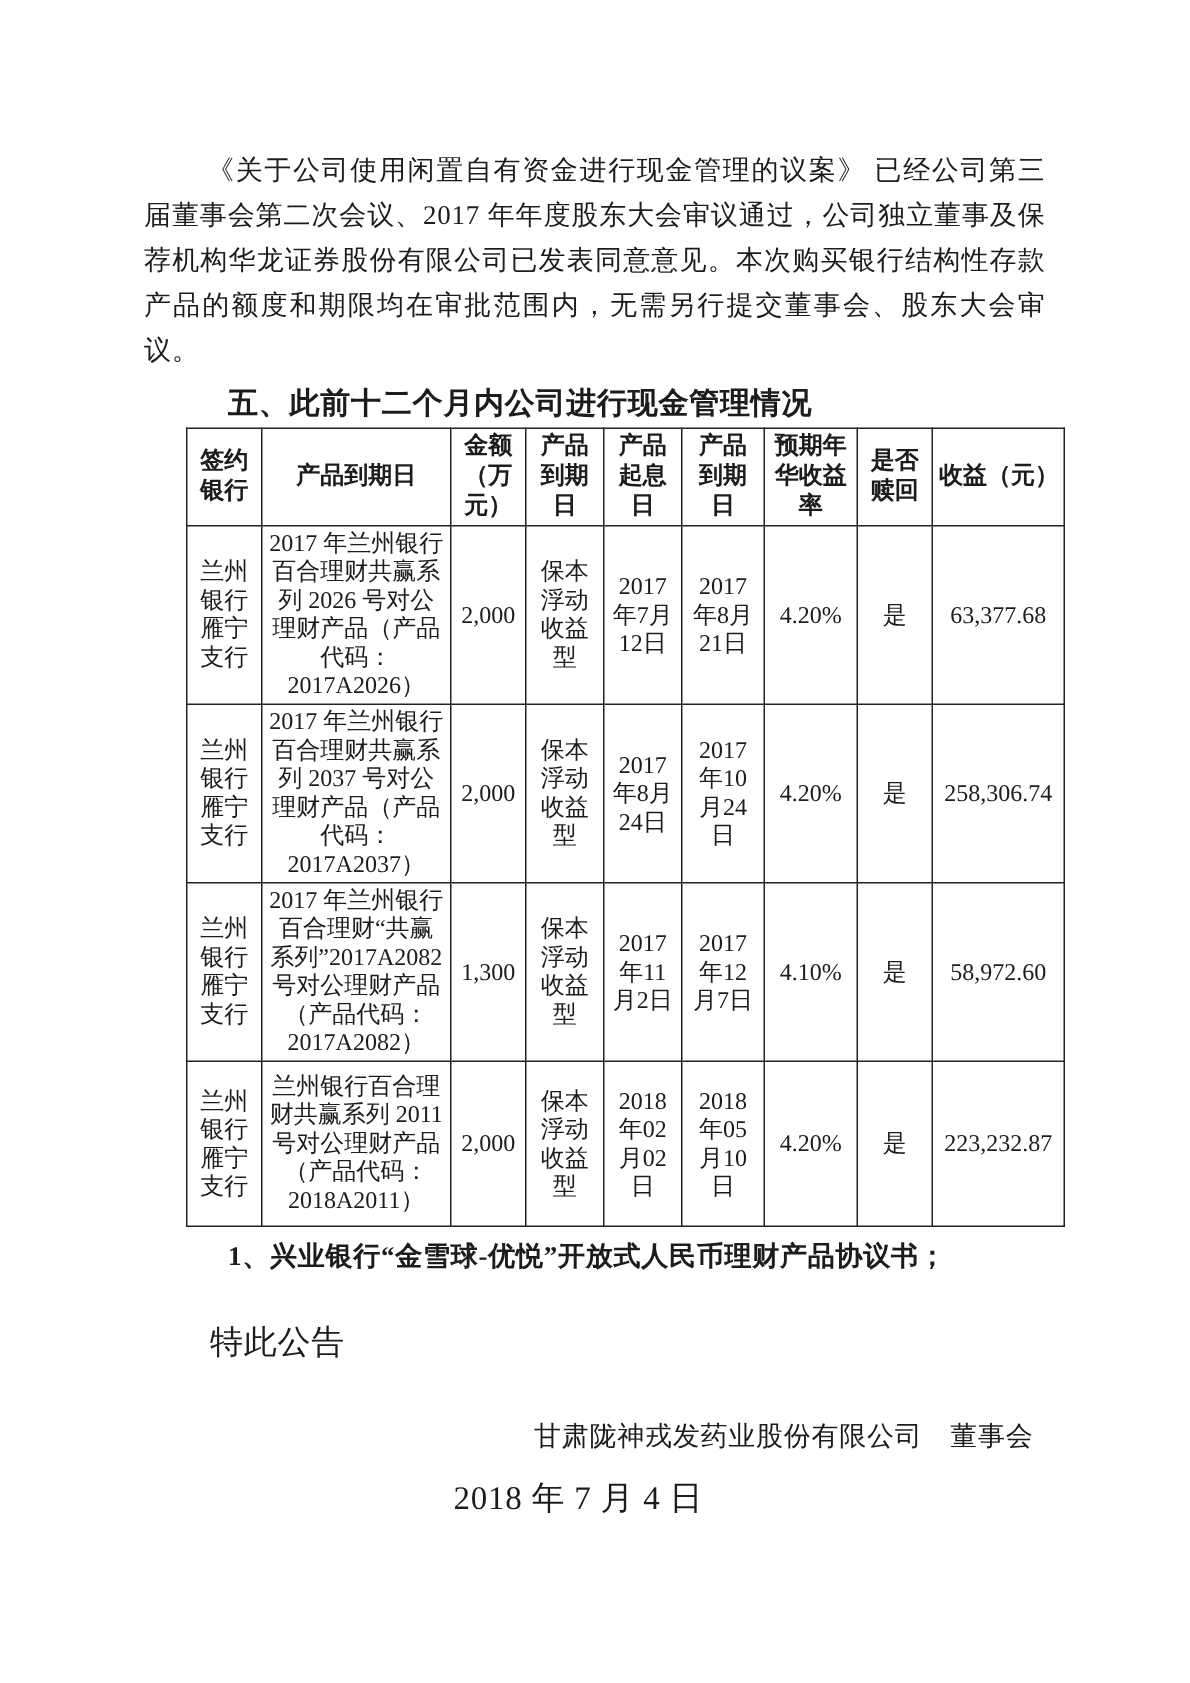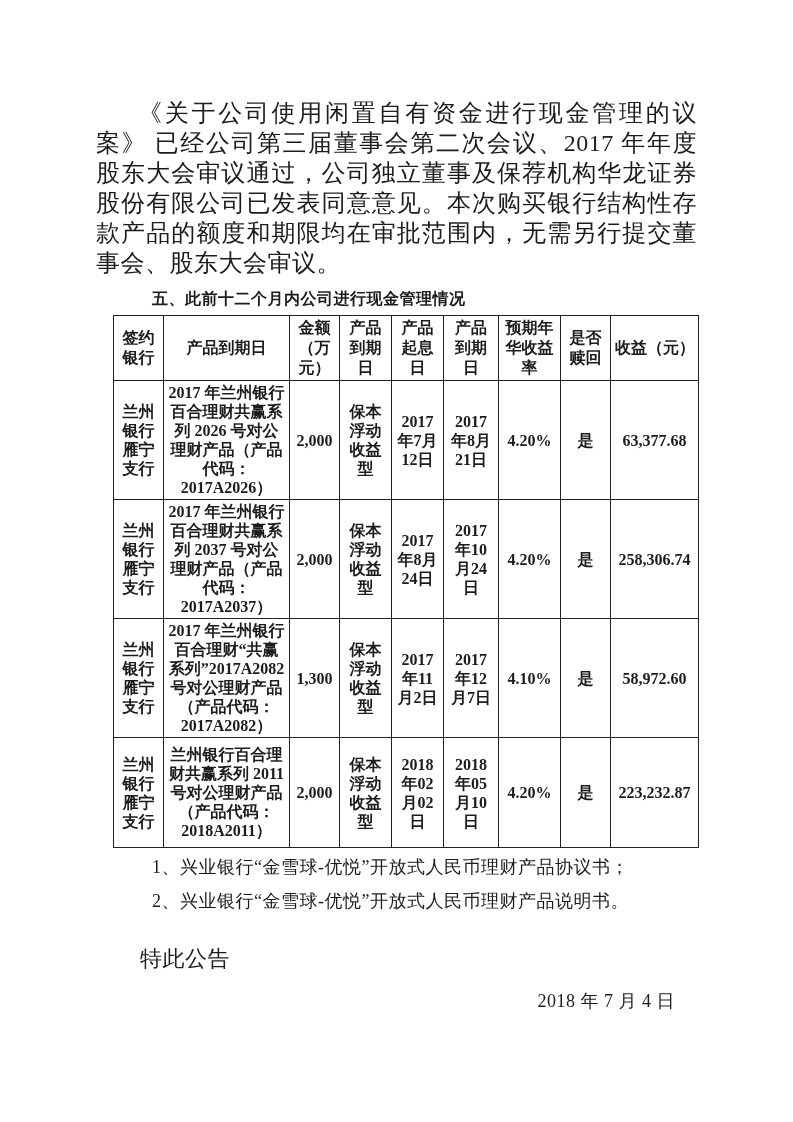--- a/index.html
+++ b/index.html
@@ -8,87 +8,87 @@
     width:793px; height:1122px;
     box-sizing:border-box;
     background:#ffffff;
     color:#1c1c1c;
     font-family:"Liberation Serif","DejaVu Serif",serif;
     padding:98px 96px 0 96px;
     overflow:hidden;
   }
   .intro {
     margin:0;
-    font-size:24px;
+    font-size:18px;
     line-height:30px;
     text-align:justify;
     text-indent:42px;
     letter-spacing:0.5px;
   }
   .sec {
     margin:8px 0 0 0;
-    font-size:16px;
+    font-size:20px;
     font-weight:bold;
     line-height:26px;
     text-indent:56px;
     letter-spacing:0.5px;
   }
   .sec6 { margin-top:7px; text-indent:48px; }
   table.mgmt {
     border-collapse:collapse;
     table-layout:fixed;
     width:585px;
-    margin:3px 0 0 17px;
+    margin:3px 0 0 28px;
     border-radius:10px;
   }
   table.mgmt th, table.mgmt td {
     border:1px solid #222222;
     text-align:center;
     vertical-align:middle;
     font-size:16px;
     line-height:19px;
     padding:2px 4px;
     overflow:hidden;
     word-break:normal;
-    font-weight:bold;
   }
   table.mgmt th { font-weight:bold; line-height:20px; }
   table.mgmt th.nowrap { white-space:nowrap; }
   table.mgmt thead tr { height:64px; }
   table.mgmt tbody tr:nth-child(1) { height:110px; }
   table.mgmt tbody tr:nth-child(2) { height:110px; }
   table.mgmt tbody tr:nth-child(3) { height:118px; }
   table.mgmt tbody tr:nth-child(4) { height:110px; }
   .item {
     margin:4px 0 0 0;
     font-size:18px;
     line-height:30px;
     text-indent:56px;
     letter-spacing:0.5px;
+    font-weight:bold;
   }
   .closing {
     margin:28px 0 0 0;
     font-size:22px;
     line-height:30px;
     text-indent:44px;
     letter-spacing:0.5px;
   }
   .sig-company {
     margin:32px 0 0 0;
     font-size:18px;
     line-height:30px;
     text-align:right;
     padding-right:8px;
     letter-spacing:0.5px;
   }
   .sig-date {
     margin:12px 0 0 0;
-    font-size:18px;
+    font-size:22px;
     line-height:30px;
-    text-align:right;
+    text-align:center;
     padding-right:22px;
     letter-spacing:0.5px;
   }
 </style>
 </head>
 <body>
 
 <div class="page">
 
   <p class="intro">《关于公司使用闲置自有资金进行现金管理的议案》 已经公司第三届董事会第二次会议、2017 年年度股东大会审议通过，公司独立董事及保荐机构华龙证券股份有限公司已发表同意意见。本次购买银行结构性存款产品的额度和期限均在审批范围内，无需另行提交董事会、股东大会审议。</p>
@@ -163,19 +163,19 @@
         <td>2018年05月10日</td>
         <td>4.20%</td>
         <td>是</td>
         <td>223,232.87</td>
       </tr>
     </tbody>
   </table>
 
 
   <p class="item">1、兴业银行“金雪球-优悦”开放式人民币理财产品协议书；</p>
-  <p class="item">2、兴业银行“金雪球-优悦”开放式人民币理财产品说明书。</p>
 
   <p class="closing">特此公告</p>
 
+  <p class="sig-company">甘肃陇神戎发药业股份有限公司　董事会</p>
   <p class="sig-date">2018 年 7 月 4 日</p>
 
 </div>
 
 </body></html>

